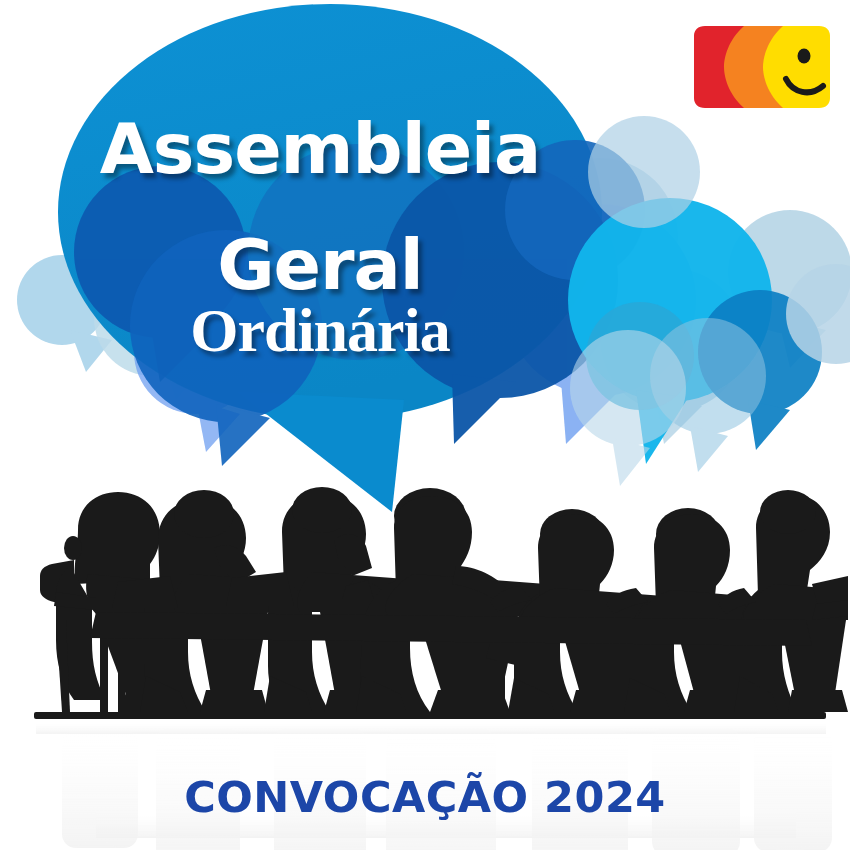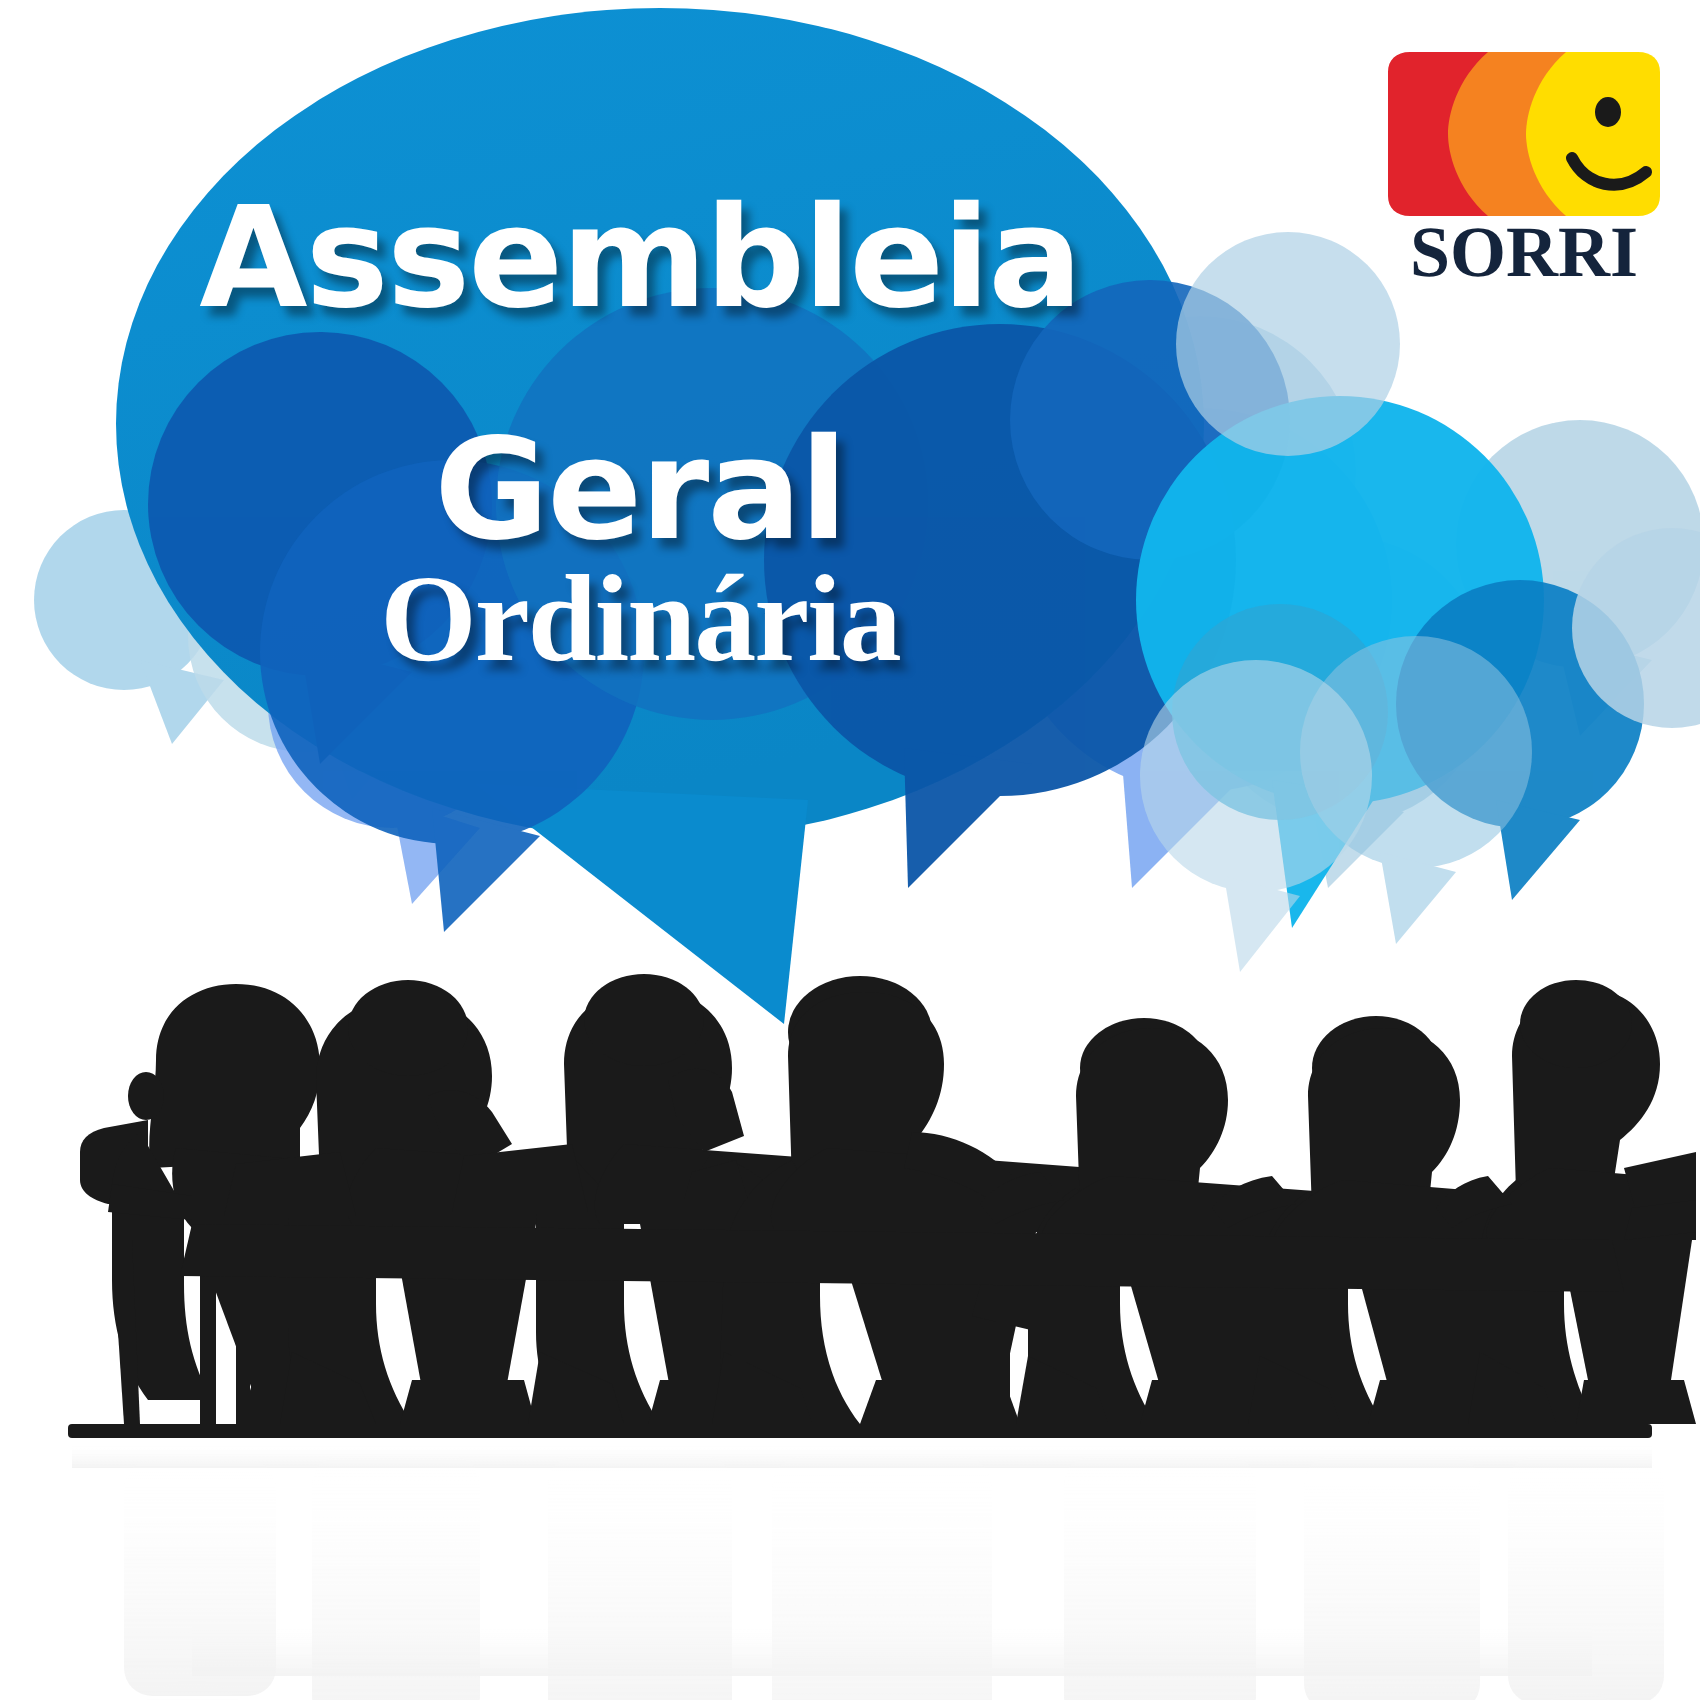--- a/index.html
+++ b/index.html
@@ -39,21 +39,21 @@
     display: block;
     color: #ffffff;
     font-family: "DejaVu Sans", sans-serif;
     font-weight: bold;
     font-size: 70px;
     line-height: 0.97;
     letter-spacing: -1px;
     text-shadow: 4px 5px 4px rgba(0,0,0,0.38);
     white-space: nowrap;
   }
-  .title-line.l1 { font-size: 70px; }
+  .title-line.l1 { font-size: 70px; margin-top: 20px; }
   .title-line.l2 { font-size: 70px; margin-top: 48px; }
   .title-line.l3 { font-size: 62px; font-family: Liberation Serif, serif; }
 
   
   .logo {
     position: absolute;
     right: 12px;
     top: 24px;
     width: 152px;
     z-index: 50;
@@ -364,17 +364,17 @@
     <svg class="logo-mark" viewBox="0 0 152 86" xmlns="http://www.w3.org/2000/svg">
       <path d="M8,12 C8,6 12,2 19,2 L60,2 C44,16 40,34 40,43 C40,52 44,70 60,84 L19,84
                C12,84 8,80 8,74 Z" fill="#e1232c"></path>
       <path d="M58,2 L99,2 C83,16 79,34 79,43 C79,52 83,70 99,84 L58,84
                C42,70 38,52 38,43 C38,34 42,16 58,2 Z" fill="#f58220"></path>
       <path d="M97,2 L133,2 C140,2 144,6 144,12 L144,74 C144,80 140,84 133,84 L97,84
                C81,70 77,52 77,43 C77,34 81,16 97,2 Z" fill="#ffdd00"></path>
       <ellipse cx="118" cy="32" rx="6.5" ry="7.5" fill="#1a1a1a"></ellipse>
       <path d="M100,55 C107,69 124,73 137,62" stroke="#1a1a1a" stroke-width="6" fill="none" stroke-linecap="round"></path>
     </svg>
-    <span class="logo-word w1">SORRI</span>
   </div>
 
+  <div class="footer-caption">CONVOCAÇÃO 2024</div>
 
 </div>
 
 </body></html>

